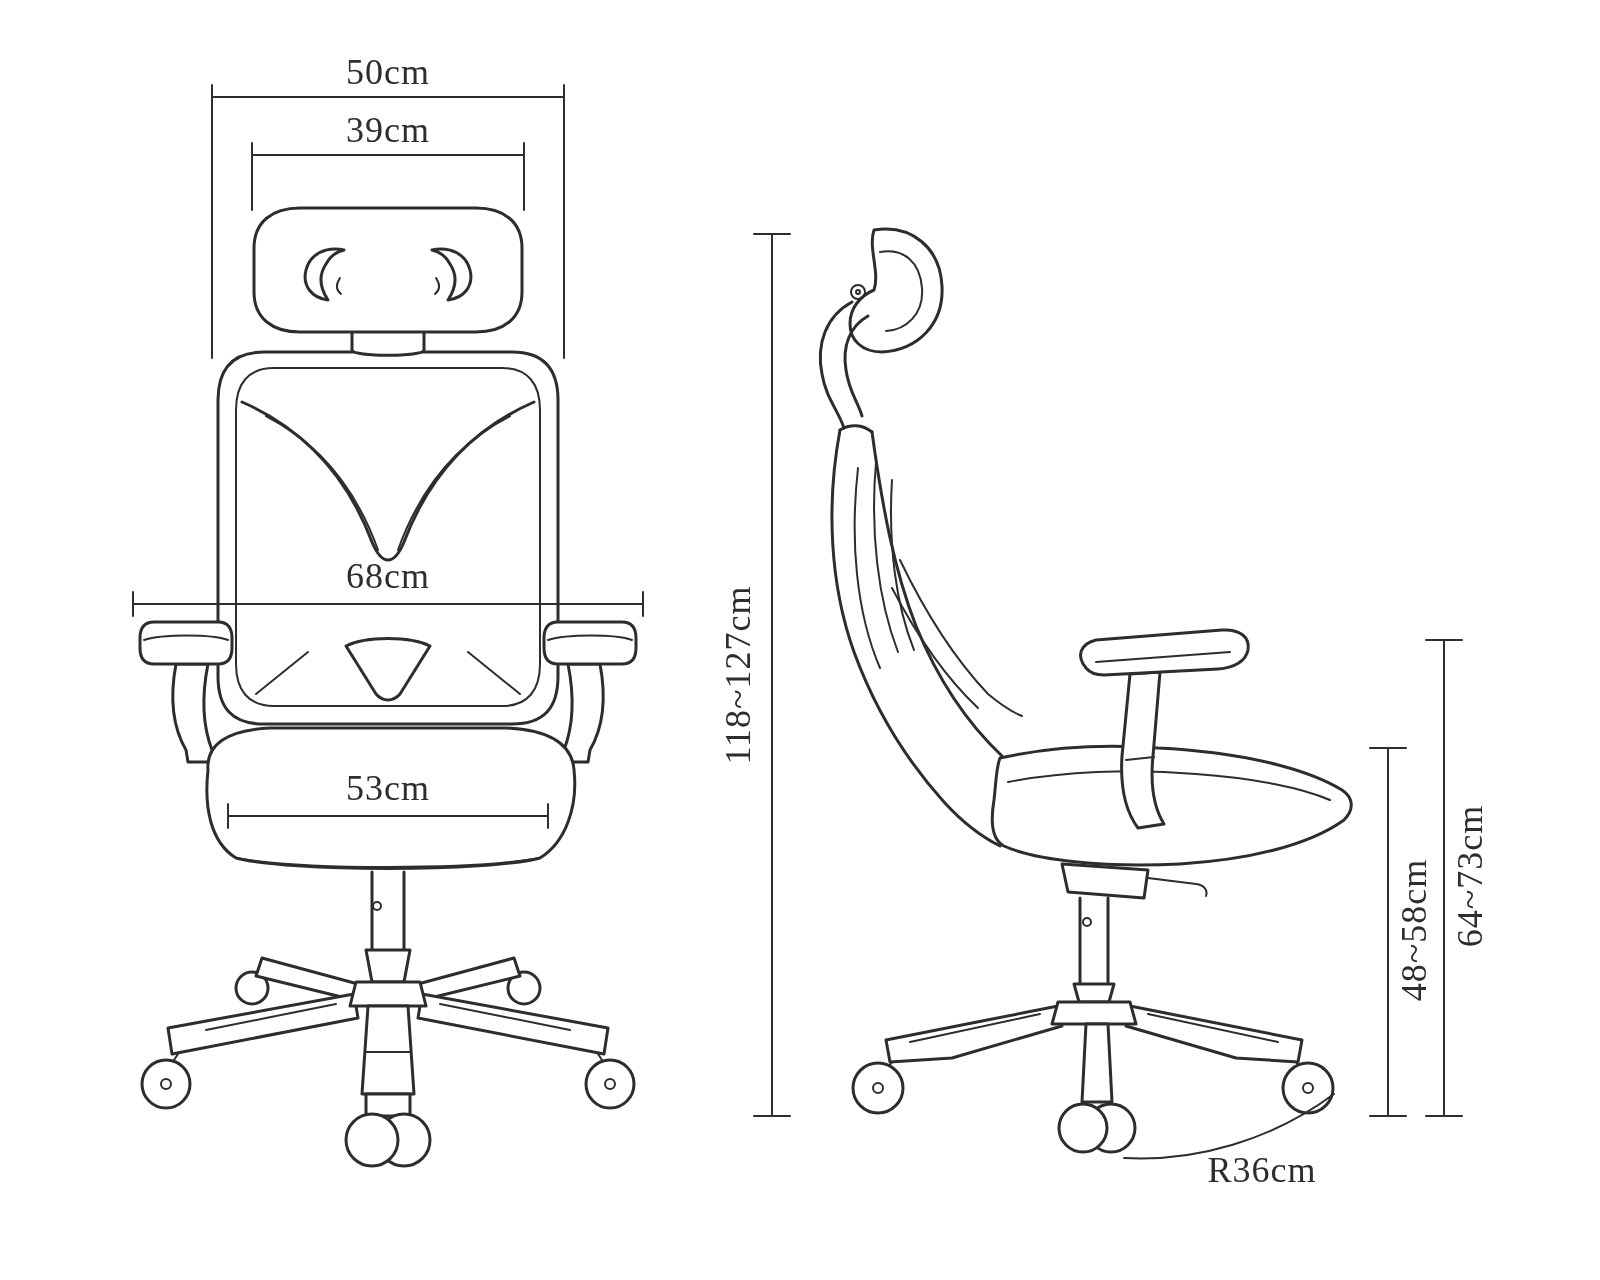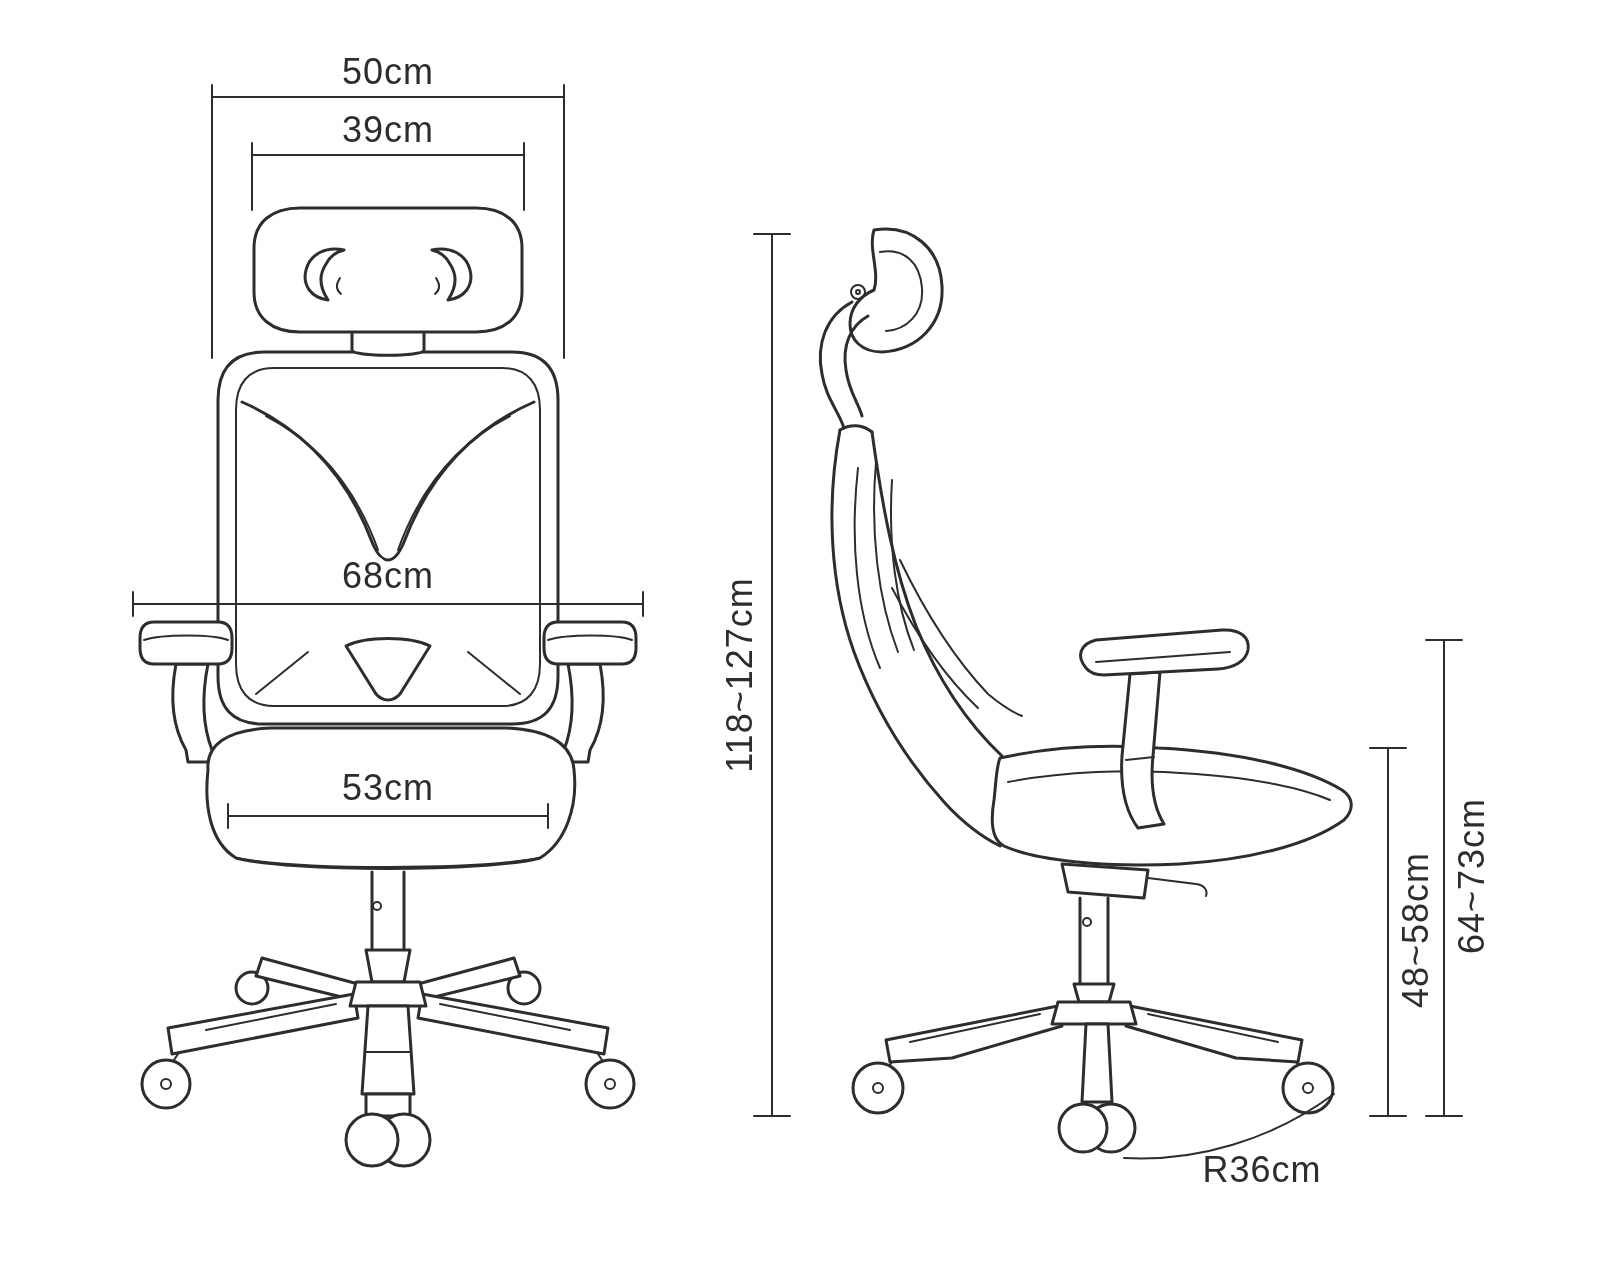--- a/index.html
+++ b/index.html
@@ -1,18 +1,18 @@
 <!DOCTYPE html>
 <html><head>
 <meta charset="utf-8">
 <style>
   html,body{margin:0;padding:0;background:#ffffff;}
   .canvas{
     width:1600px;height:1280px;background:#ffffff;position:relative;overflow:hidden;
-    font-family:Liberation Sans, sans-serif;
+    font-family:Liberation Serif, serif;
   }
   svg{display:block;width:1600px;height:1280px;}
   
   .ol{fill:none;stroke:#2d2d2d;stroke-width:3;stroke-linecap:round;stroke-linejoin:round;}
   .of{fill:#ffffff;stroke:#2d2d2d;stroke-width:3;stroke-linecap:round;stroke-linejoin:round;}
   .thin{fill:none;stroke:#2d2d2d;stroke-width:2;stroke-linecap:round;stroke-linejoin:round;}
   
   .dim{fill:none;stroke:#2d2d2d;stroke-width:2;stroke-linecap:round;}
   
   .lbl{fill:#2d2d2d;font-size:36px;font-weight:normal;letter-spacing:1px;}

